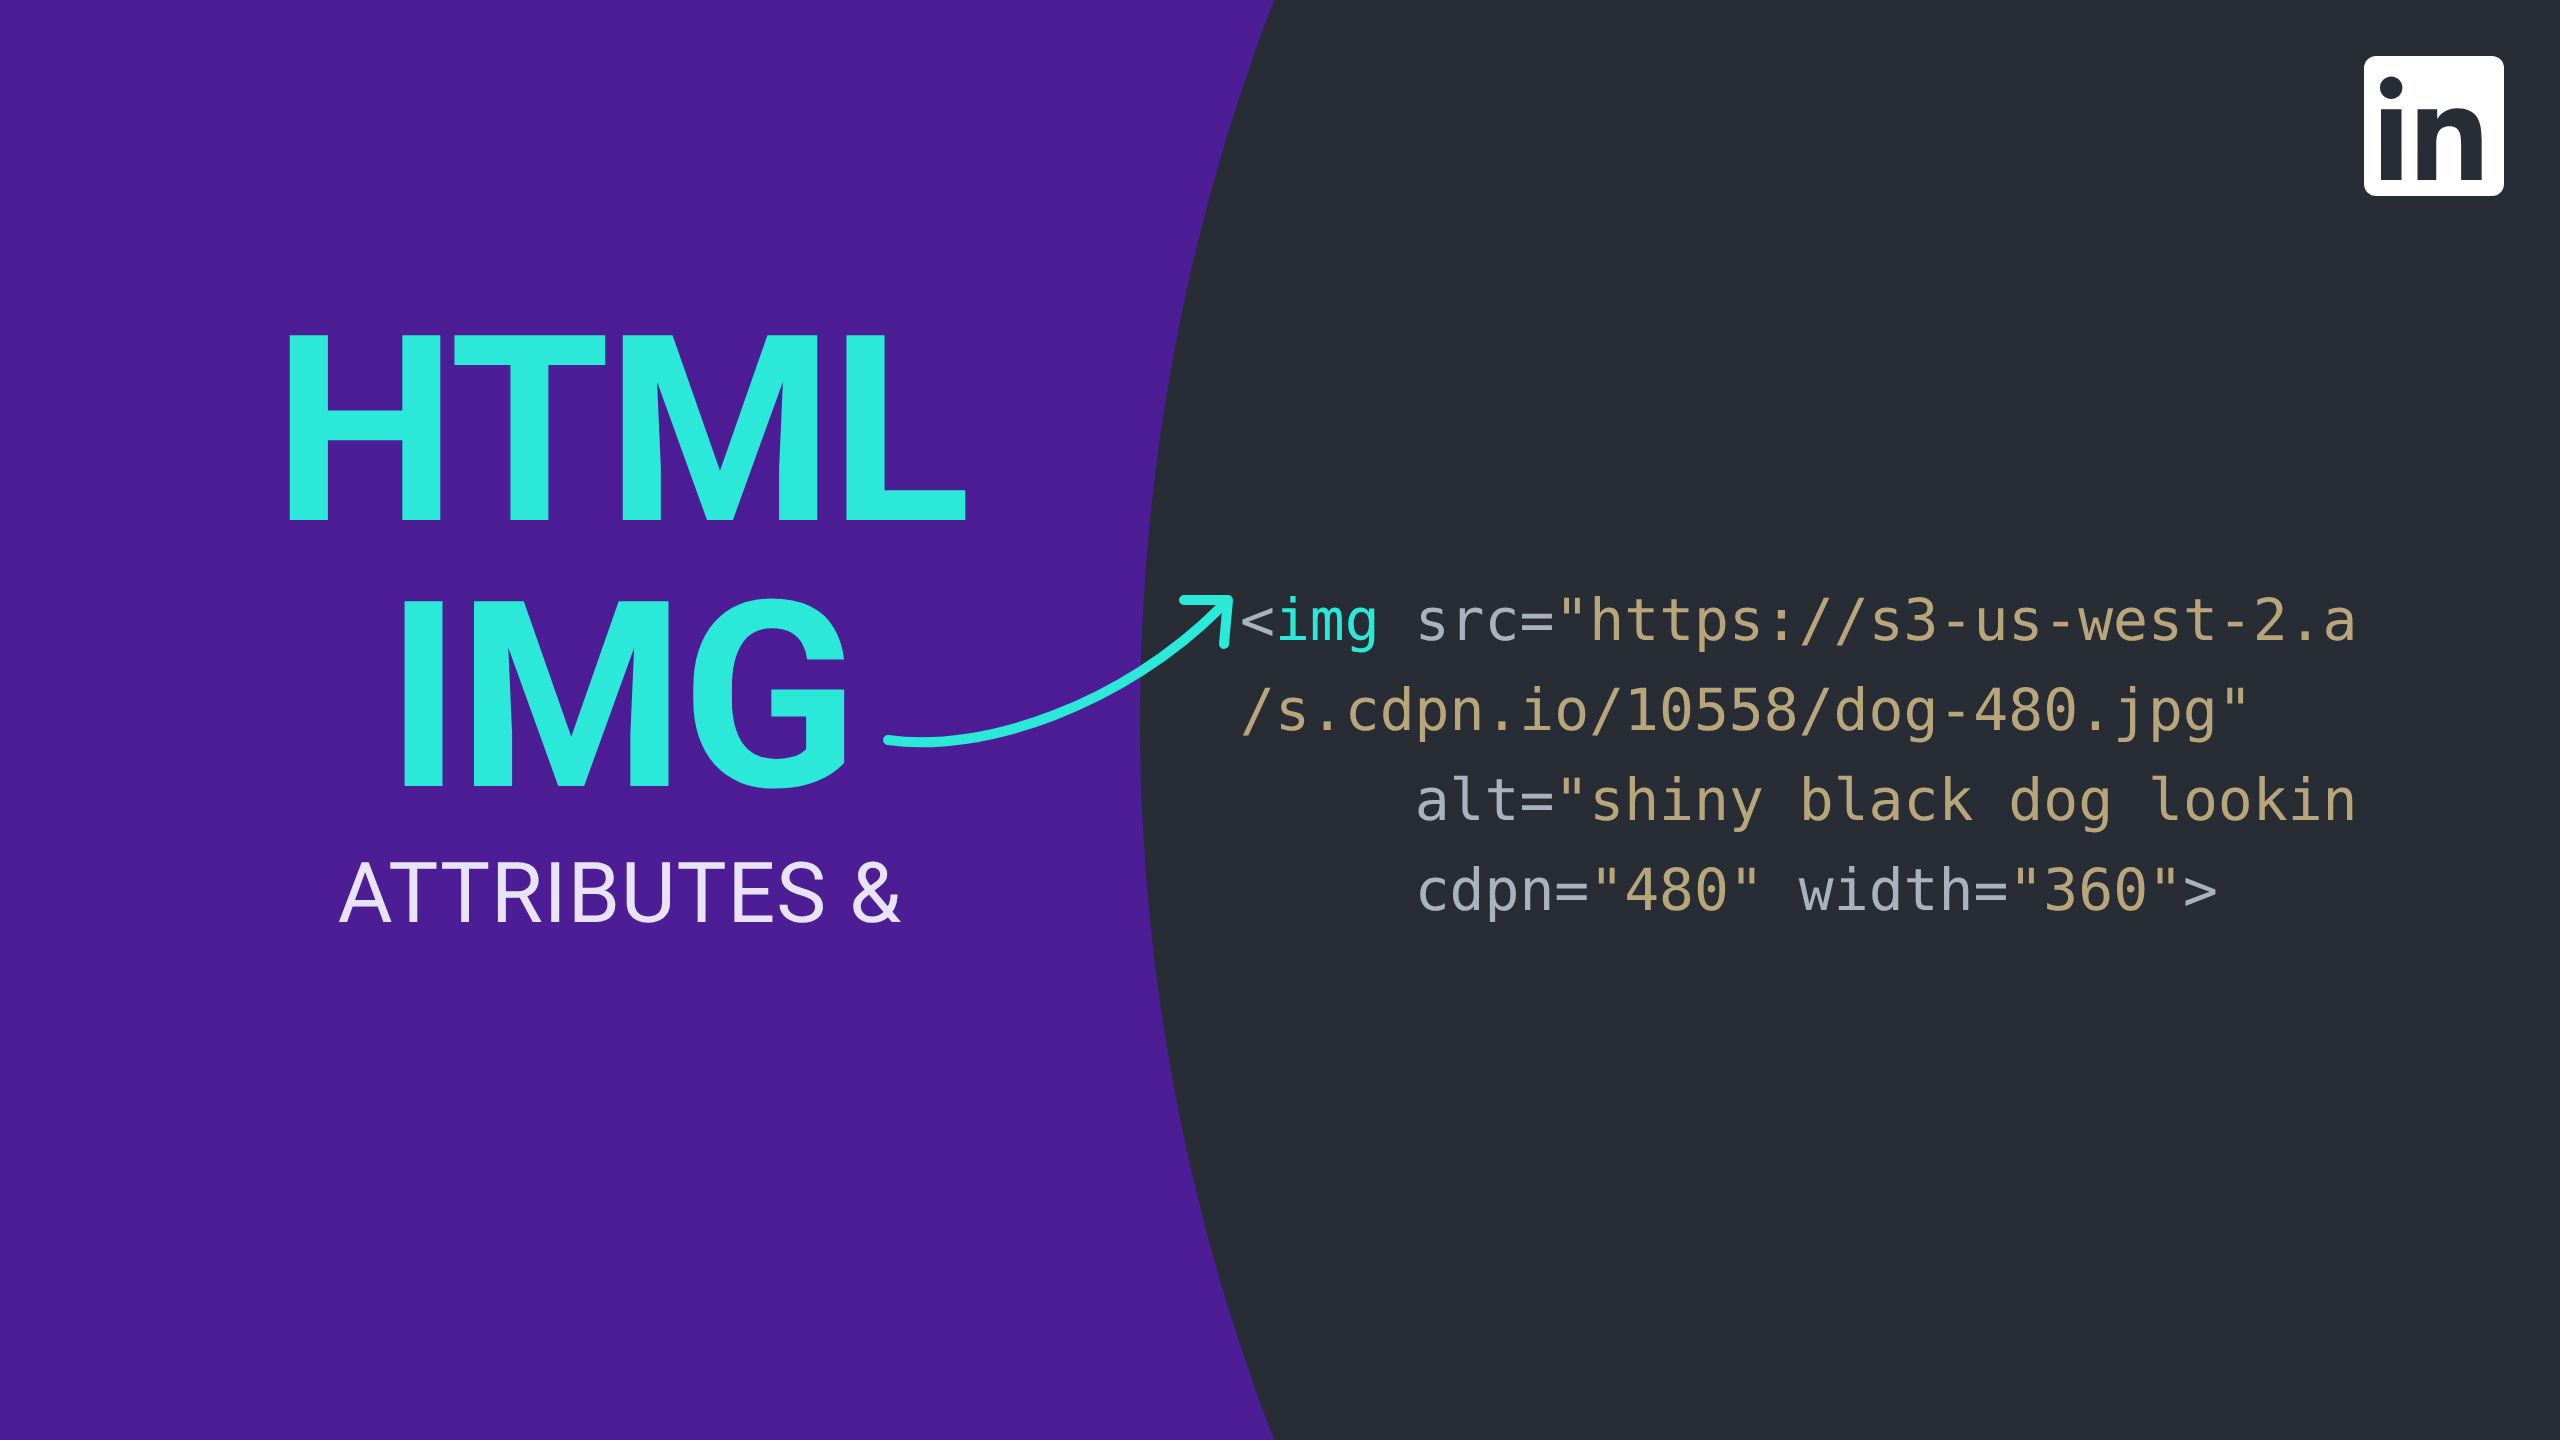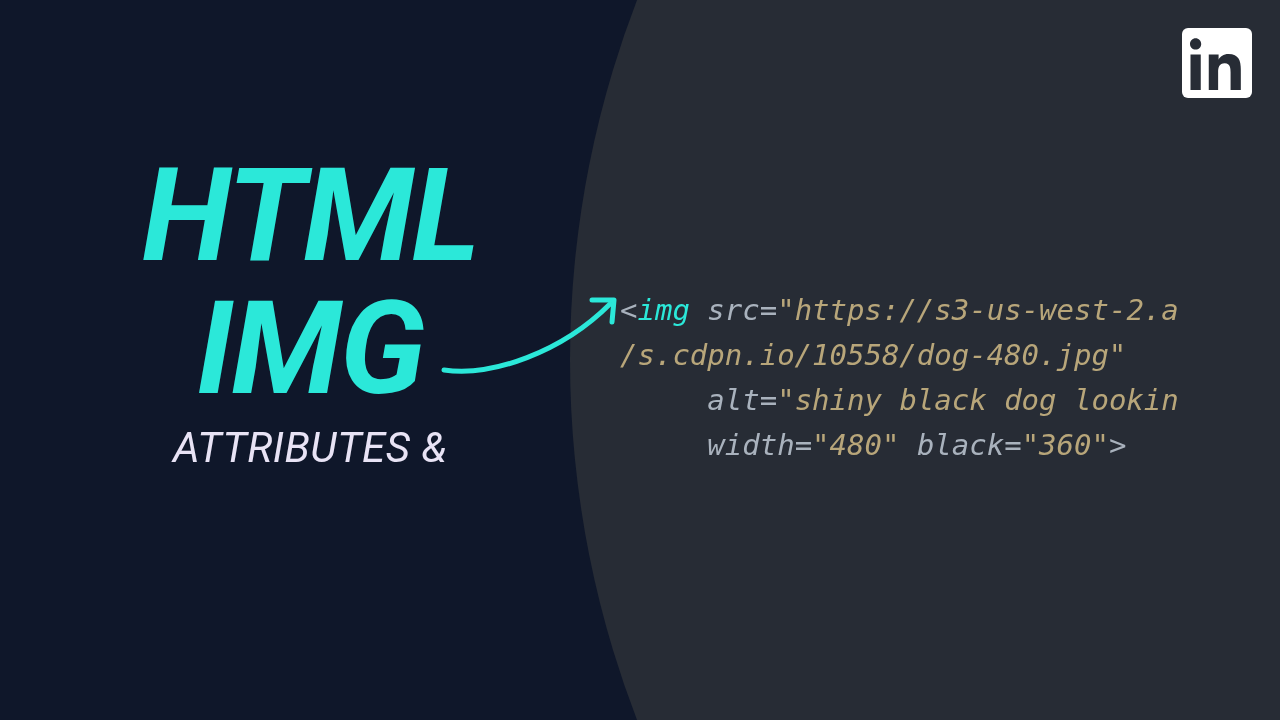--- a/index.html
+++ b/index.html
@@ -1,22 +1,21 @@
 <!DOCTYPE html>
 <html><head>
 <meta charset="utf-8">
 <style>
   * { margin: 0; padding: 0; box-sizing: border-box; }
   html, body { width: 1280px; height: 720px; overflow: hidden; font-family: -apple-system, BlinkMacSystemFont, "Segoe UI", Roboto, sans-serif; }
   .stage {
     position: relative;
     width: 1280px;
     height: 720px;
-    background: #0f172a;
-    font-style: italic;
+    background: #4c1d95;
   }
   .dark-circle {
     position: absolute;
     top: -640px;
     left: 570px;
     width: 2000px;
     height: 2000px;
     background: #272c35;
     border-radius: 50%;
   }
@@ -100,15 +99,15 @@
   </div>
 
   <svg class="arrow" viewBox="0 0 200 120">
     <path d="M 12 88 C 60 95, 130 70, 178 22" stroke="#2be8d9" stroke-width="5" fill="none" stroke-linecap="round"></path>
     <path d="M 160 18 L 182 18 L 180 40" stroke="#2be8d9" stroke-width="5" fill="none" stroke-linecap="round" stroke-linejoin="round"></path>
   </svg>
 
   <div class="code-block"><span class="tok-bracket">&lt;</span><span class="tok-tag">img</span> <span class="tok-attr">src</span>=<span class="tok-str">"https://s3-us-west-2.a</span>
 <span class="tok-str">/s.cdpn.io/10558/dog-480.jpg"</span>
      <span class="tok-attr">alt</span>=<span class="tok-str">"shiny black dog lookin</span>
-     <span class="tok-attr">width</span>=<span class="tok-str">"480"</span> <span class="tok-attr">black</span>=<span class="tok-str">"360"</span><span class="tok-bracket">&gt;</span></div>
+     <span class="tok-attr">cdpn</span>=<span class="tok-str">"480"</span> <span class="tok-attr">width</span>=<span class="tok-str">"360"</span><span class="tok-bracket">&gt;</span></div>
 
 </div>
 
 </body></html>

